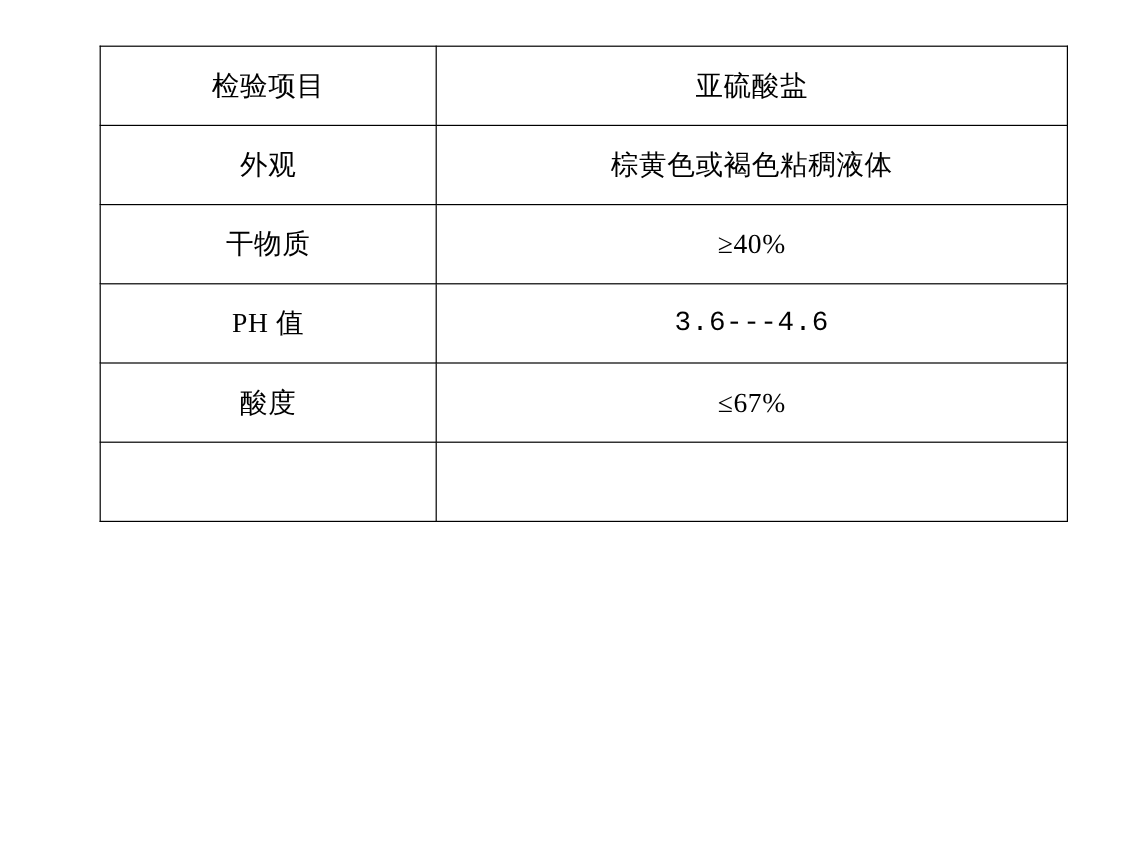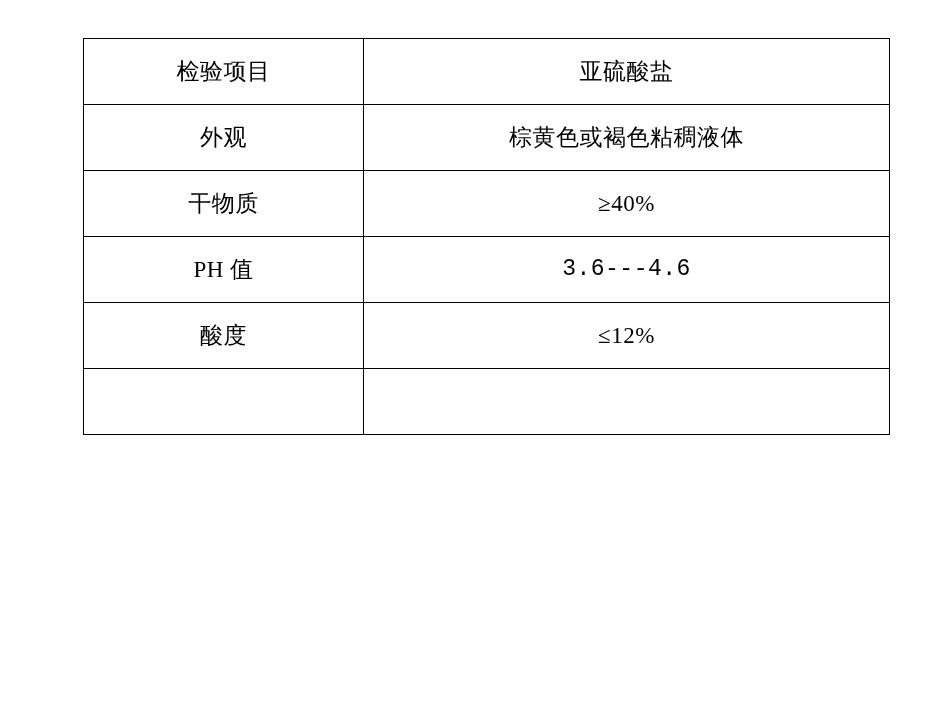--- a/index.html
+++ b/index.html
@@ -102,21 +102,21 @@
           </td>
           <td class="result-cell">
             <span class="cell-text mono-num">3.6---4.6</span>
           </td>
         </tr>
         <tr>
           <td>
             <span class="cell-text">酸度</span>
           </td>
           <td class="result-cell">
-            <span class="cell-text">≤12%</span>
+            <span class="cell-text">≤67%</span>
           </td>
         </tr>
         <tr class="empty-row">
           <td>
             <span class="cell-text"></span>
           </td>
           <td class="result-cell">
             <span class="cell-text"></span>
           </td>
         </tr>

